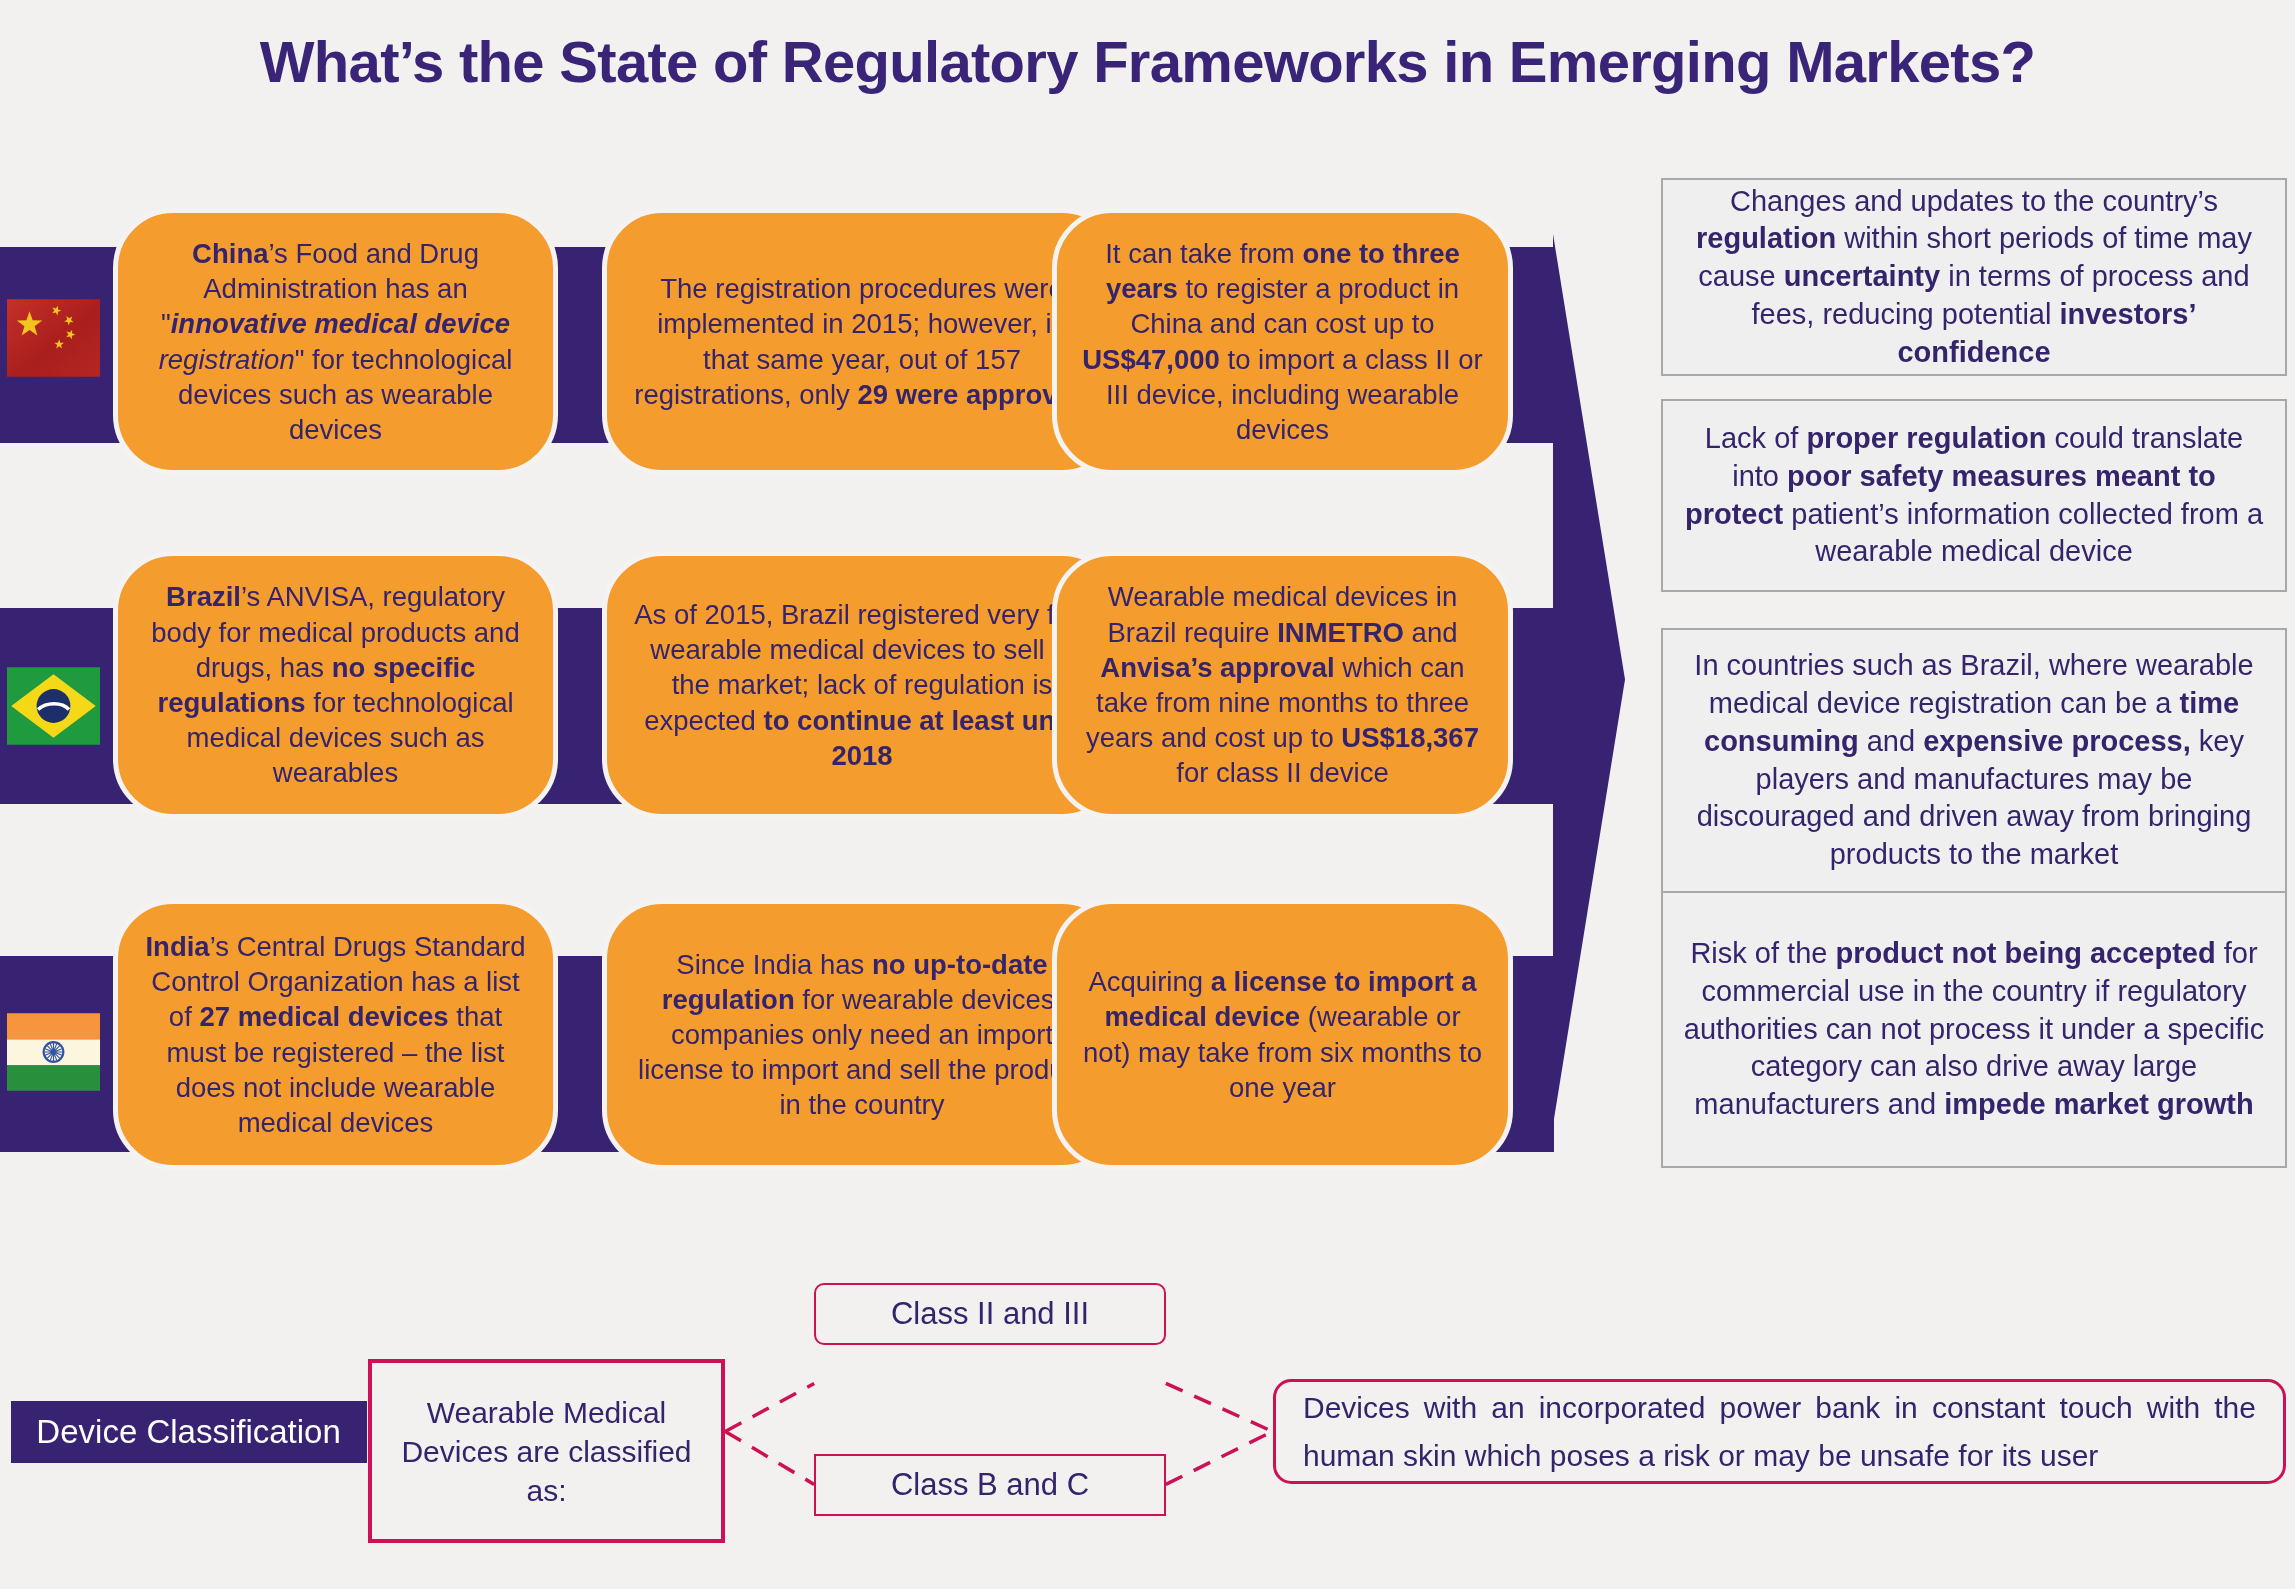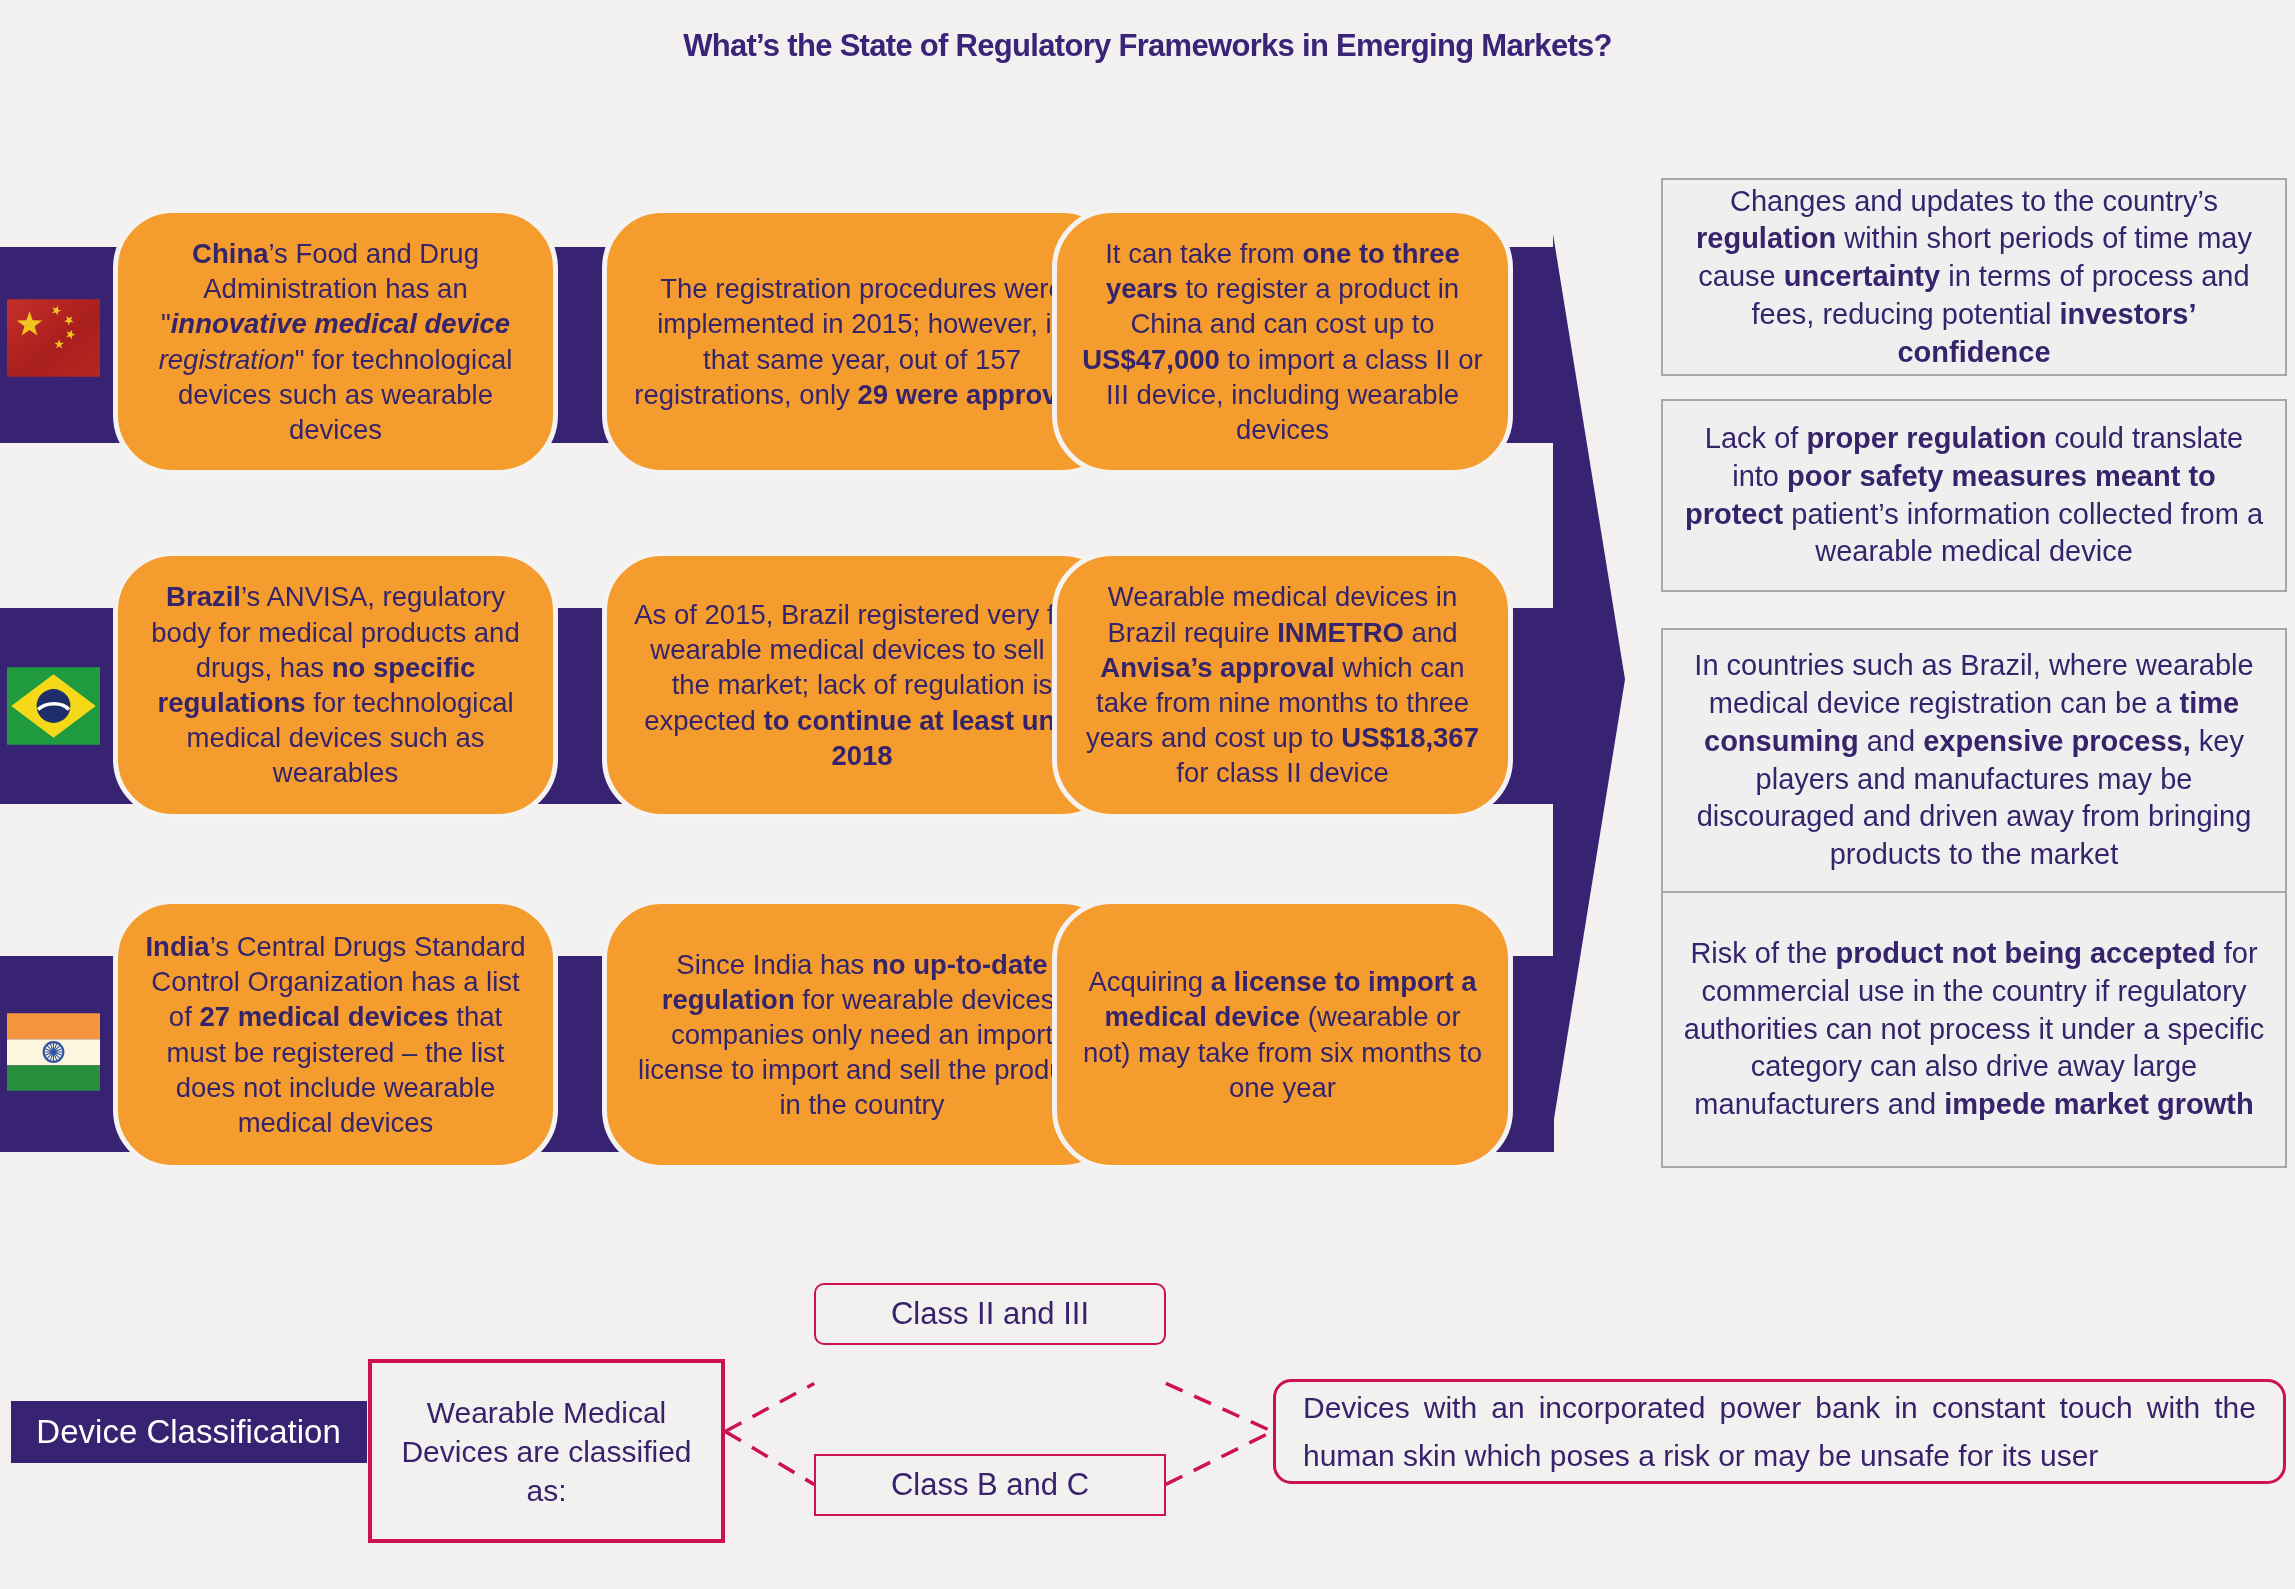--- a/index.html
+++ b/index.html
@@ -1,20 +1,20 @@
 <!DOCTYPE html>
 <html style="font-size:11.3px"><head>
 <meta charset="utf-8">
 <style>
   html,body{margin:0;padding:0;background:#F2F1F0;}
   #canvas{position:relative;width:2295px;height:1589px;background:#F2F1F0;
           font-family:"Liberation Sans", sans-serif;overflow:hidden;}
 
   .page-title{position:absolute;top:28px;left:0;width:2295px;text-align:center;
-              font-size:31px;font-weight:bold;color:#3A2478;letter-spacing:-0.7px;}
+              font-size:58px;font-weight:bold;color:#3A2478;letter-spacing:-0.7px;}
 
   .band{position:absolute;left:0;width:1554px;height:196px;background:#382272;}
   .band.b1{top:247px;} .band.b2{top:608px;} .band.b3{top:956px;}
 
   .flag{position:absolute;left:7px;width:93px;height:78px;display:block;}
   .flag.f1{top:299px;} .flag.f2{top:667px;} .flag.f3{top:1013px;}
 
   .orange-box{position:absolute;background:#F59C2E;border:5px solid #F4F3F2;
               border-radius:60px;box-sizing:border-box;display:flex;align-items:center;
               justify-content:center;text-align:center;color:#35246B;font-size:27.5px;

